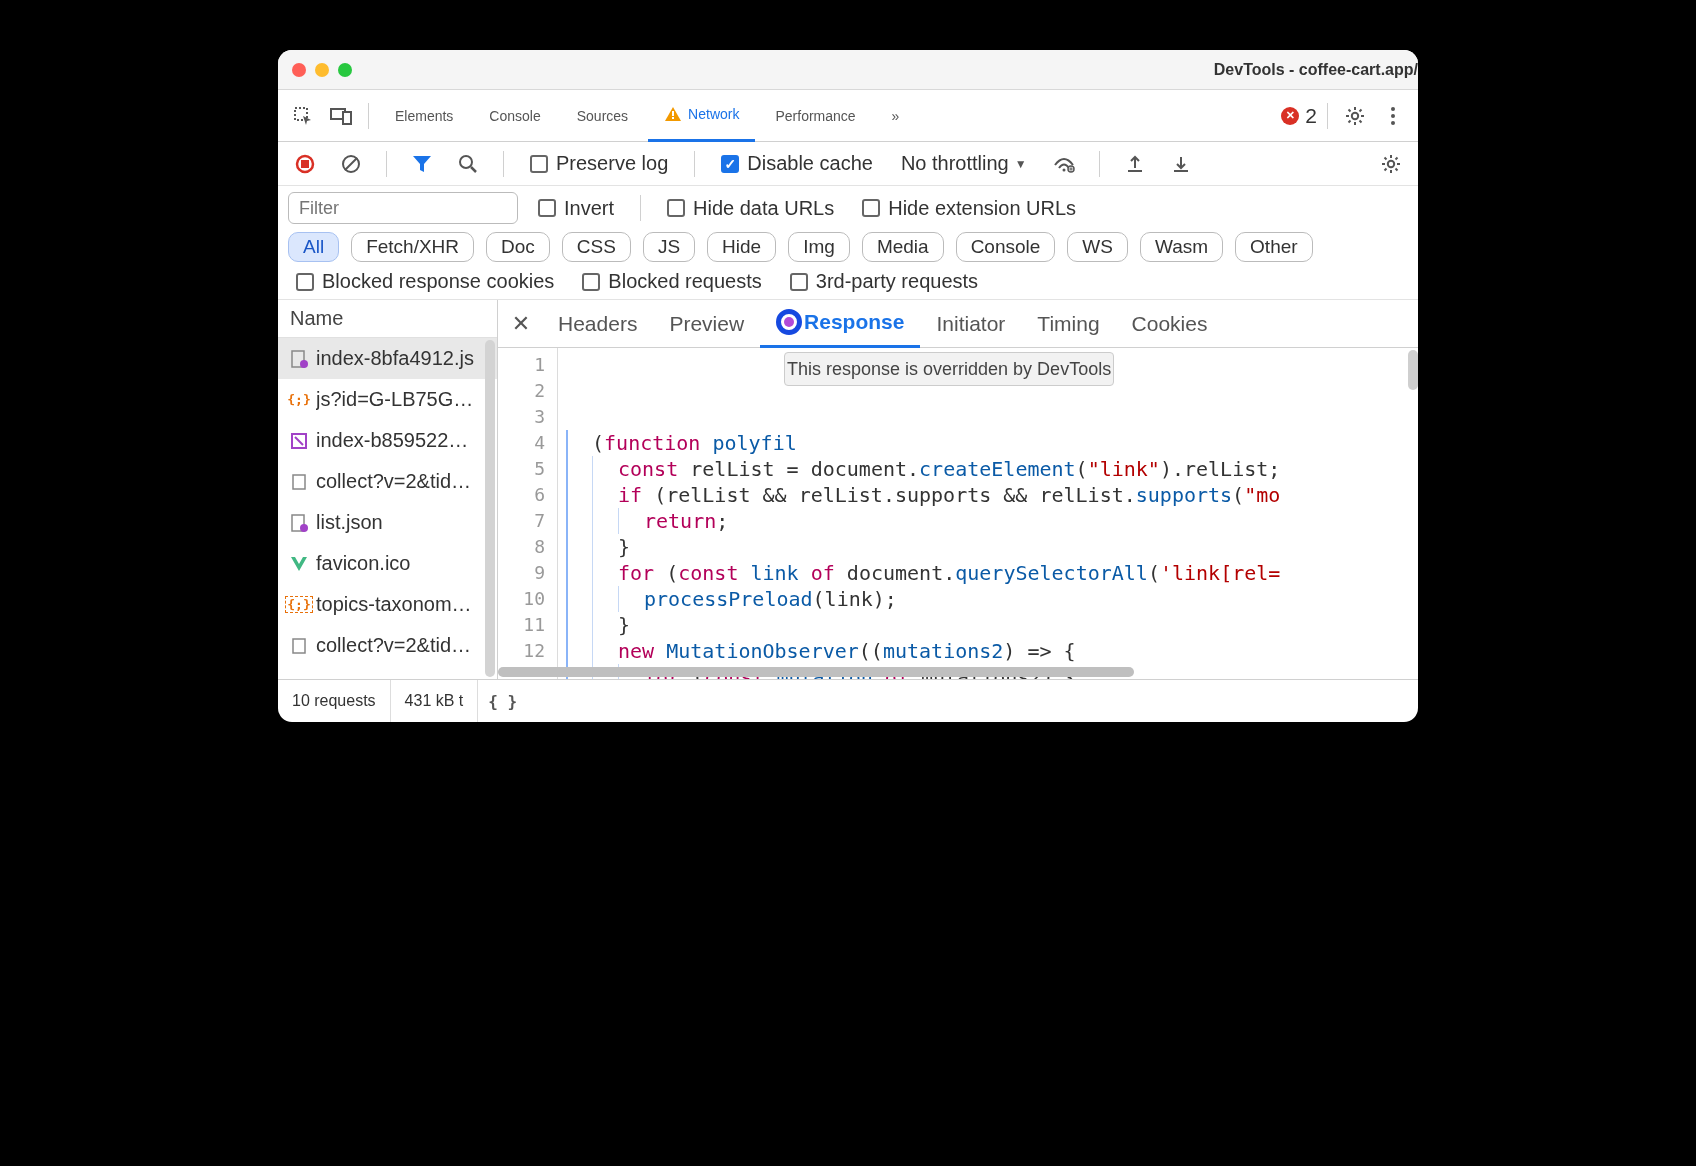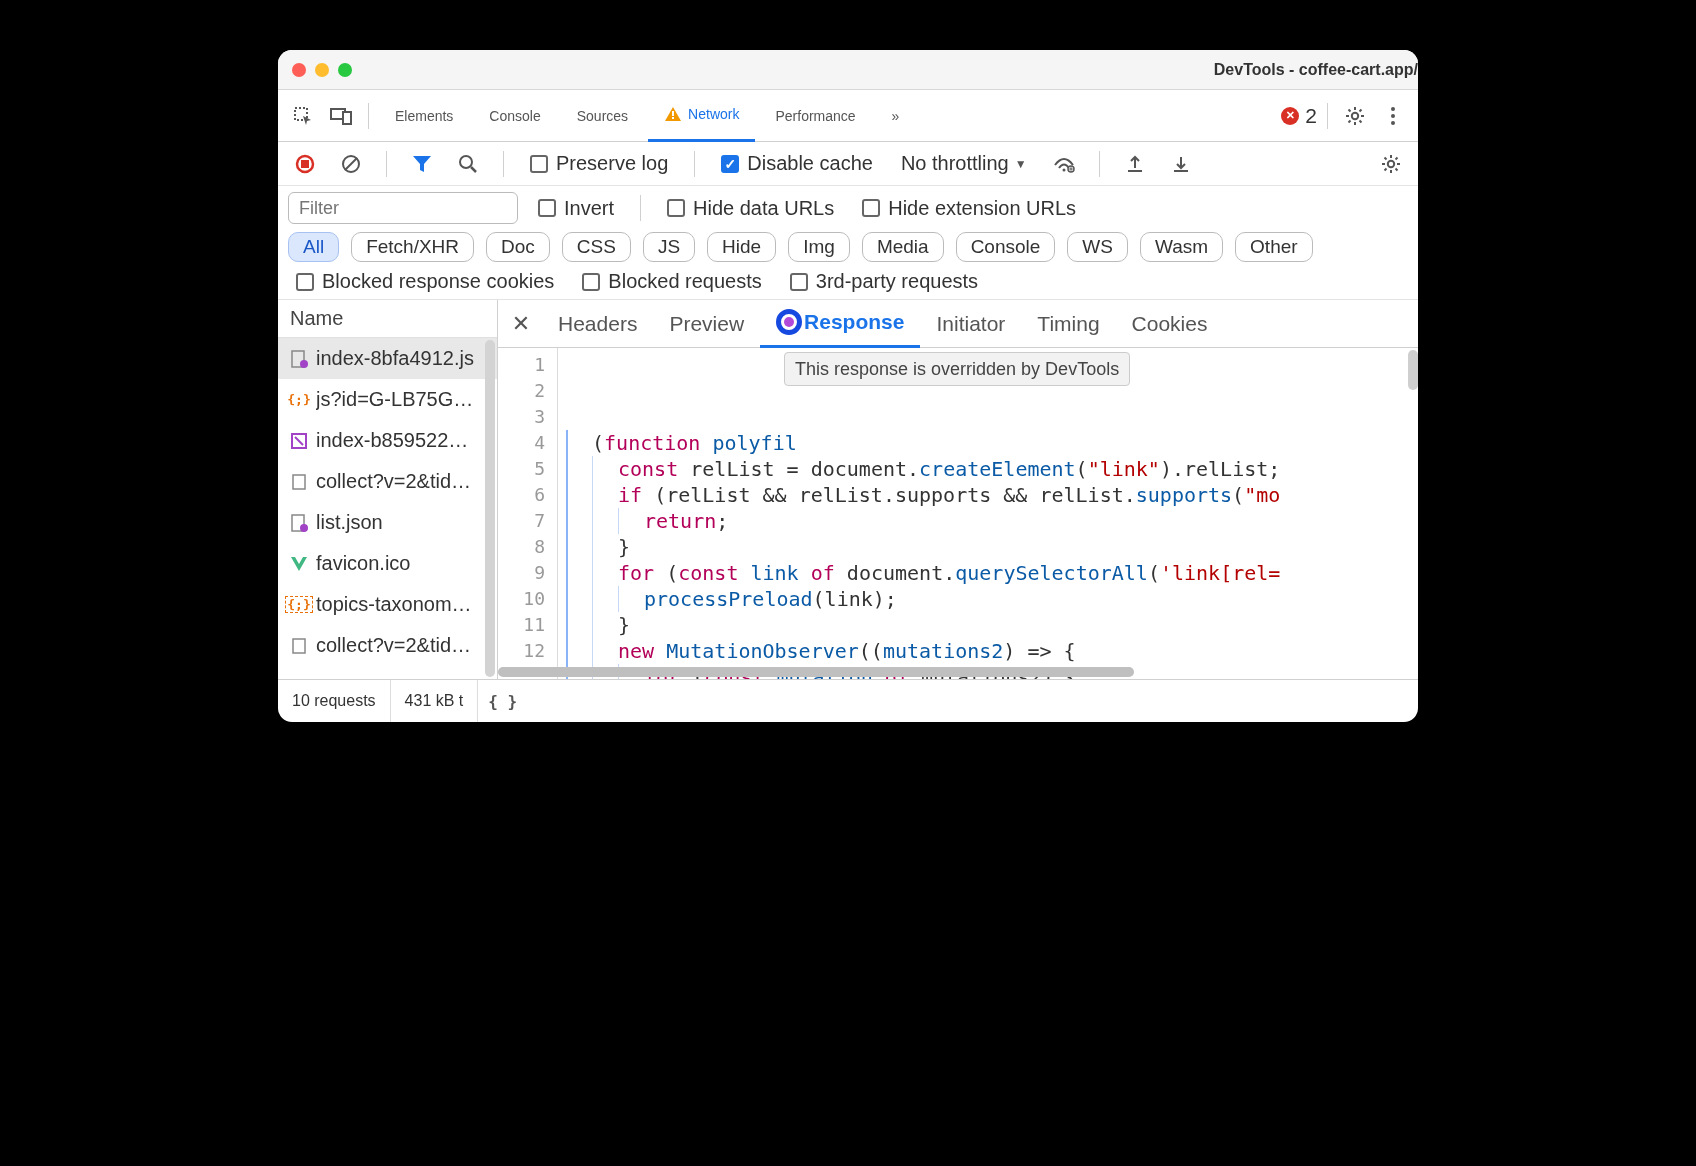--- a/index.html
+++ b/index.html
@@ -95,21 +95,21 @@
   .lines { flex:1; padding:4px 8px; line-height:26px; white-space:pre; overflow:hidden; position:relative; }
   .lines::-webkit-scrollbar { width:10px; }
   .ln { height:26px; display:flex; }
   .kw { color:#b30059; }
   .fn { color:#0a5aa6; }
   .id { color:#0a5aa6; }
   .str { color:#b30000; }
   .pl { color:#333; }
   .tooltip {
     position:absolute; top:4px; left:226px; background:#f2f2f2; border:1px solid #ccc; border-radius:4px;
-    padding:3px 10px; font-size:18px; color:#444; font-family: -apple-system, Arial, sans-serif;
+    padding:3px 2px; font-size:18px; color:#444; font-family: -apple-system, Arial, sans-serif;
   }
   .hscroll { position:absolute; bottom:0; left:0; right:12px; height:12px; background:transparent; }
   .hscroll .thumb { height:10px; background:#bfbfbf; border-radius:5px; width:70%; margin-left:0; }
   .vscroll { position:absolute; right:0; top:2px; width:10px; height:40px; background:#cfcfcf; border-radius:5px; }
   
   .statusbar { height:42px; display:flex; align-items:center; font-size:16px; color:#333; }
   .statusbar .seg { padding:0 14px; height:100%; display:flex; align-items:center; border-right:1px solid #ddd; }
   .braces { font-family: Menlo, monospace; font-weight:700; color:#555; padding:0 10px; }
   .listscroll { position:absolute; right:2px; top:2px; bottom:2px; width:10px; background:#d3d3d3; border-radius:5px; }
   svg { display:block; }

